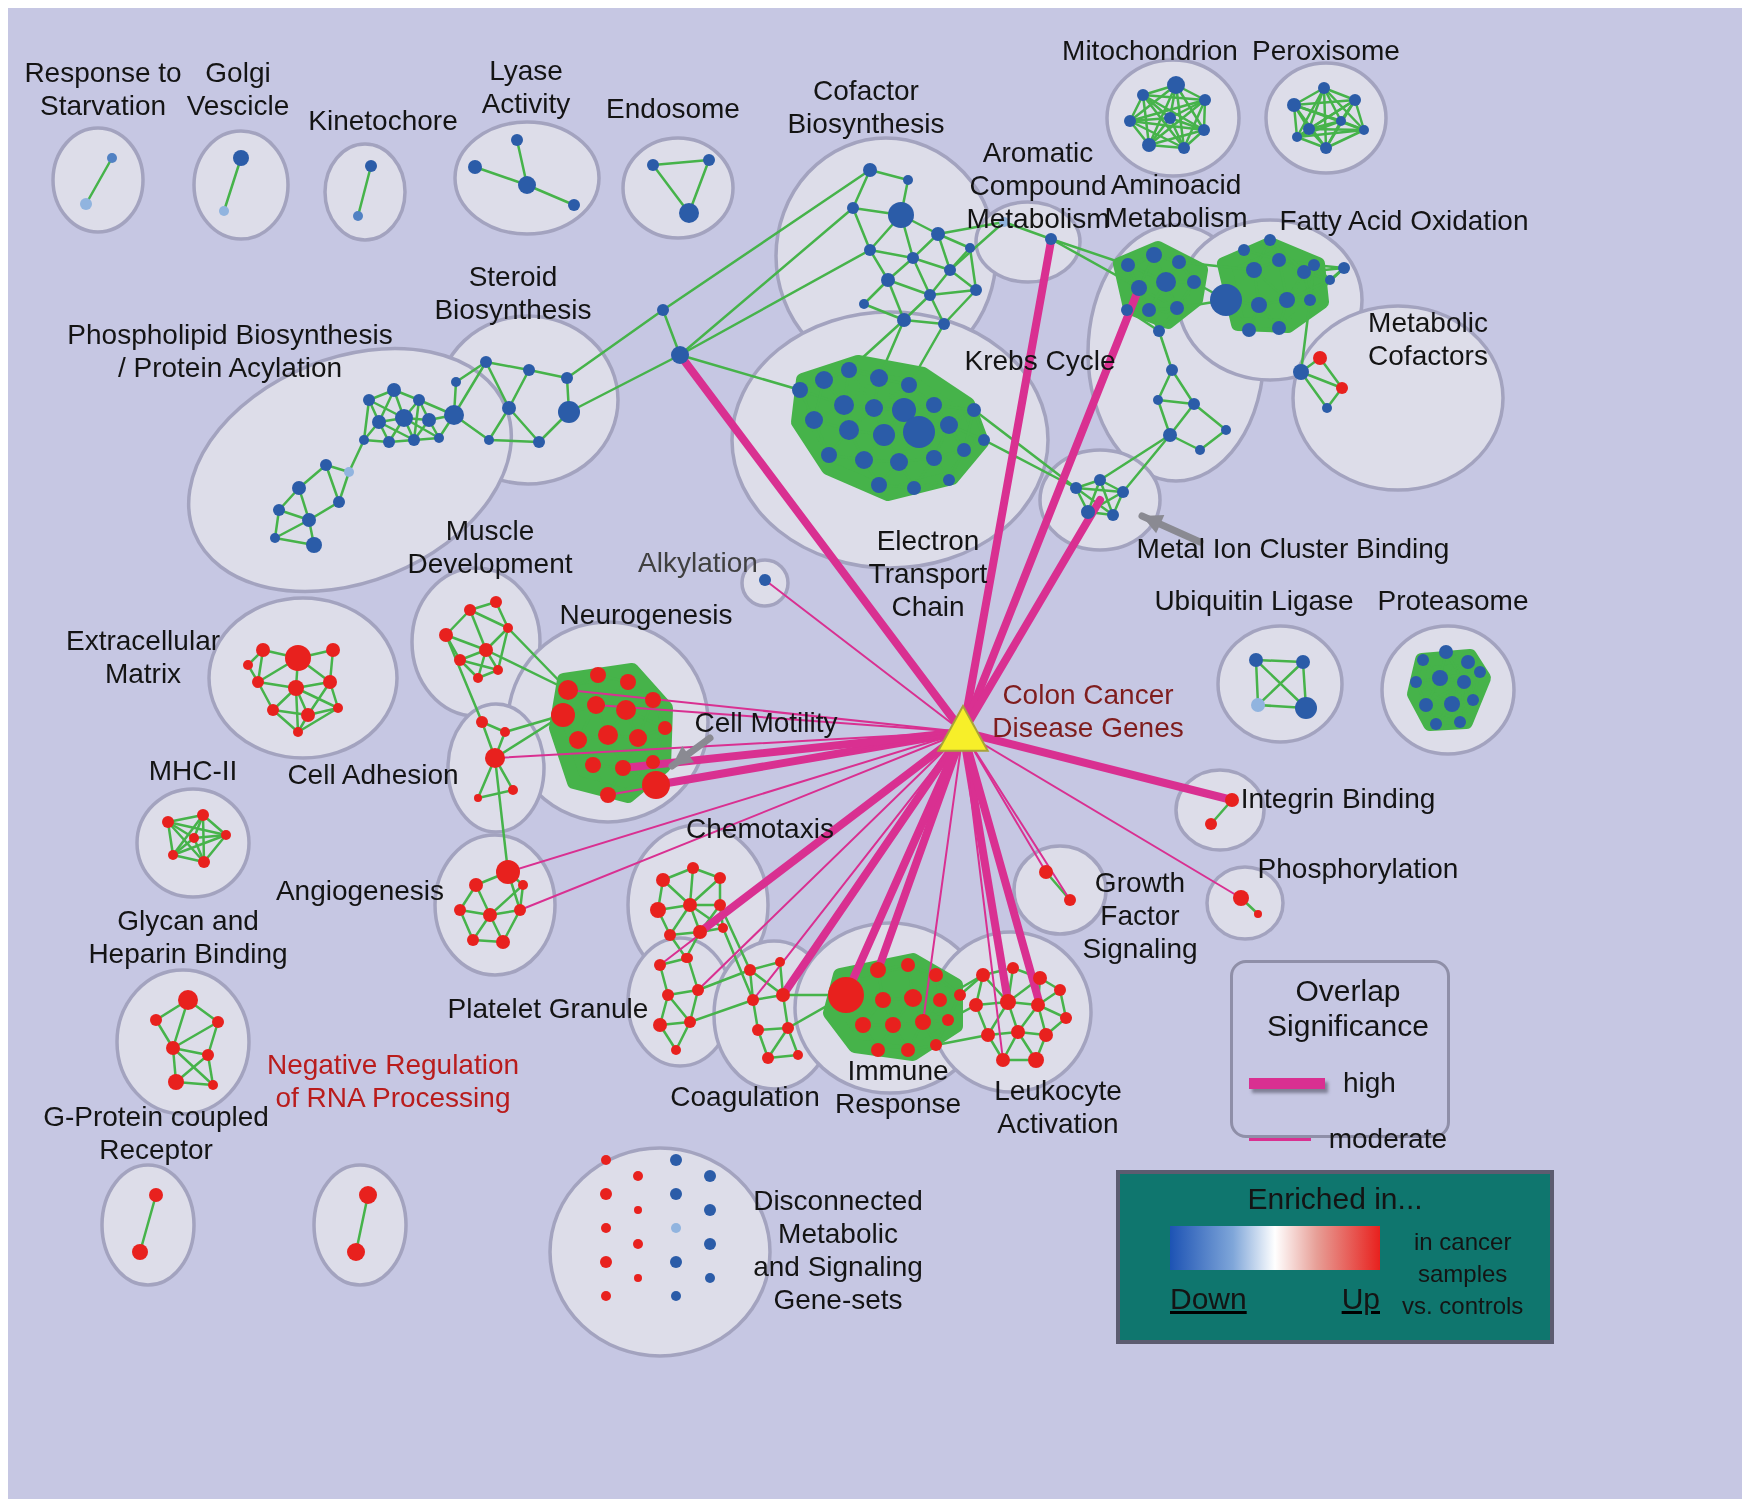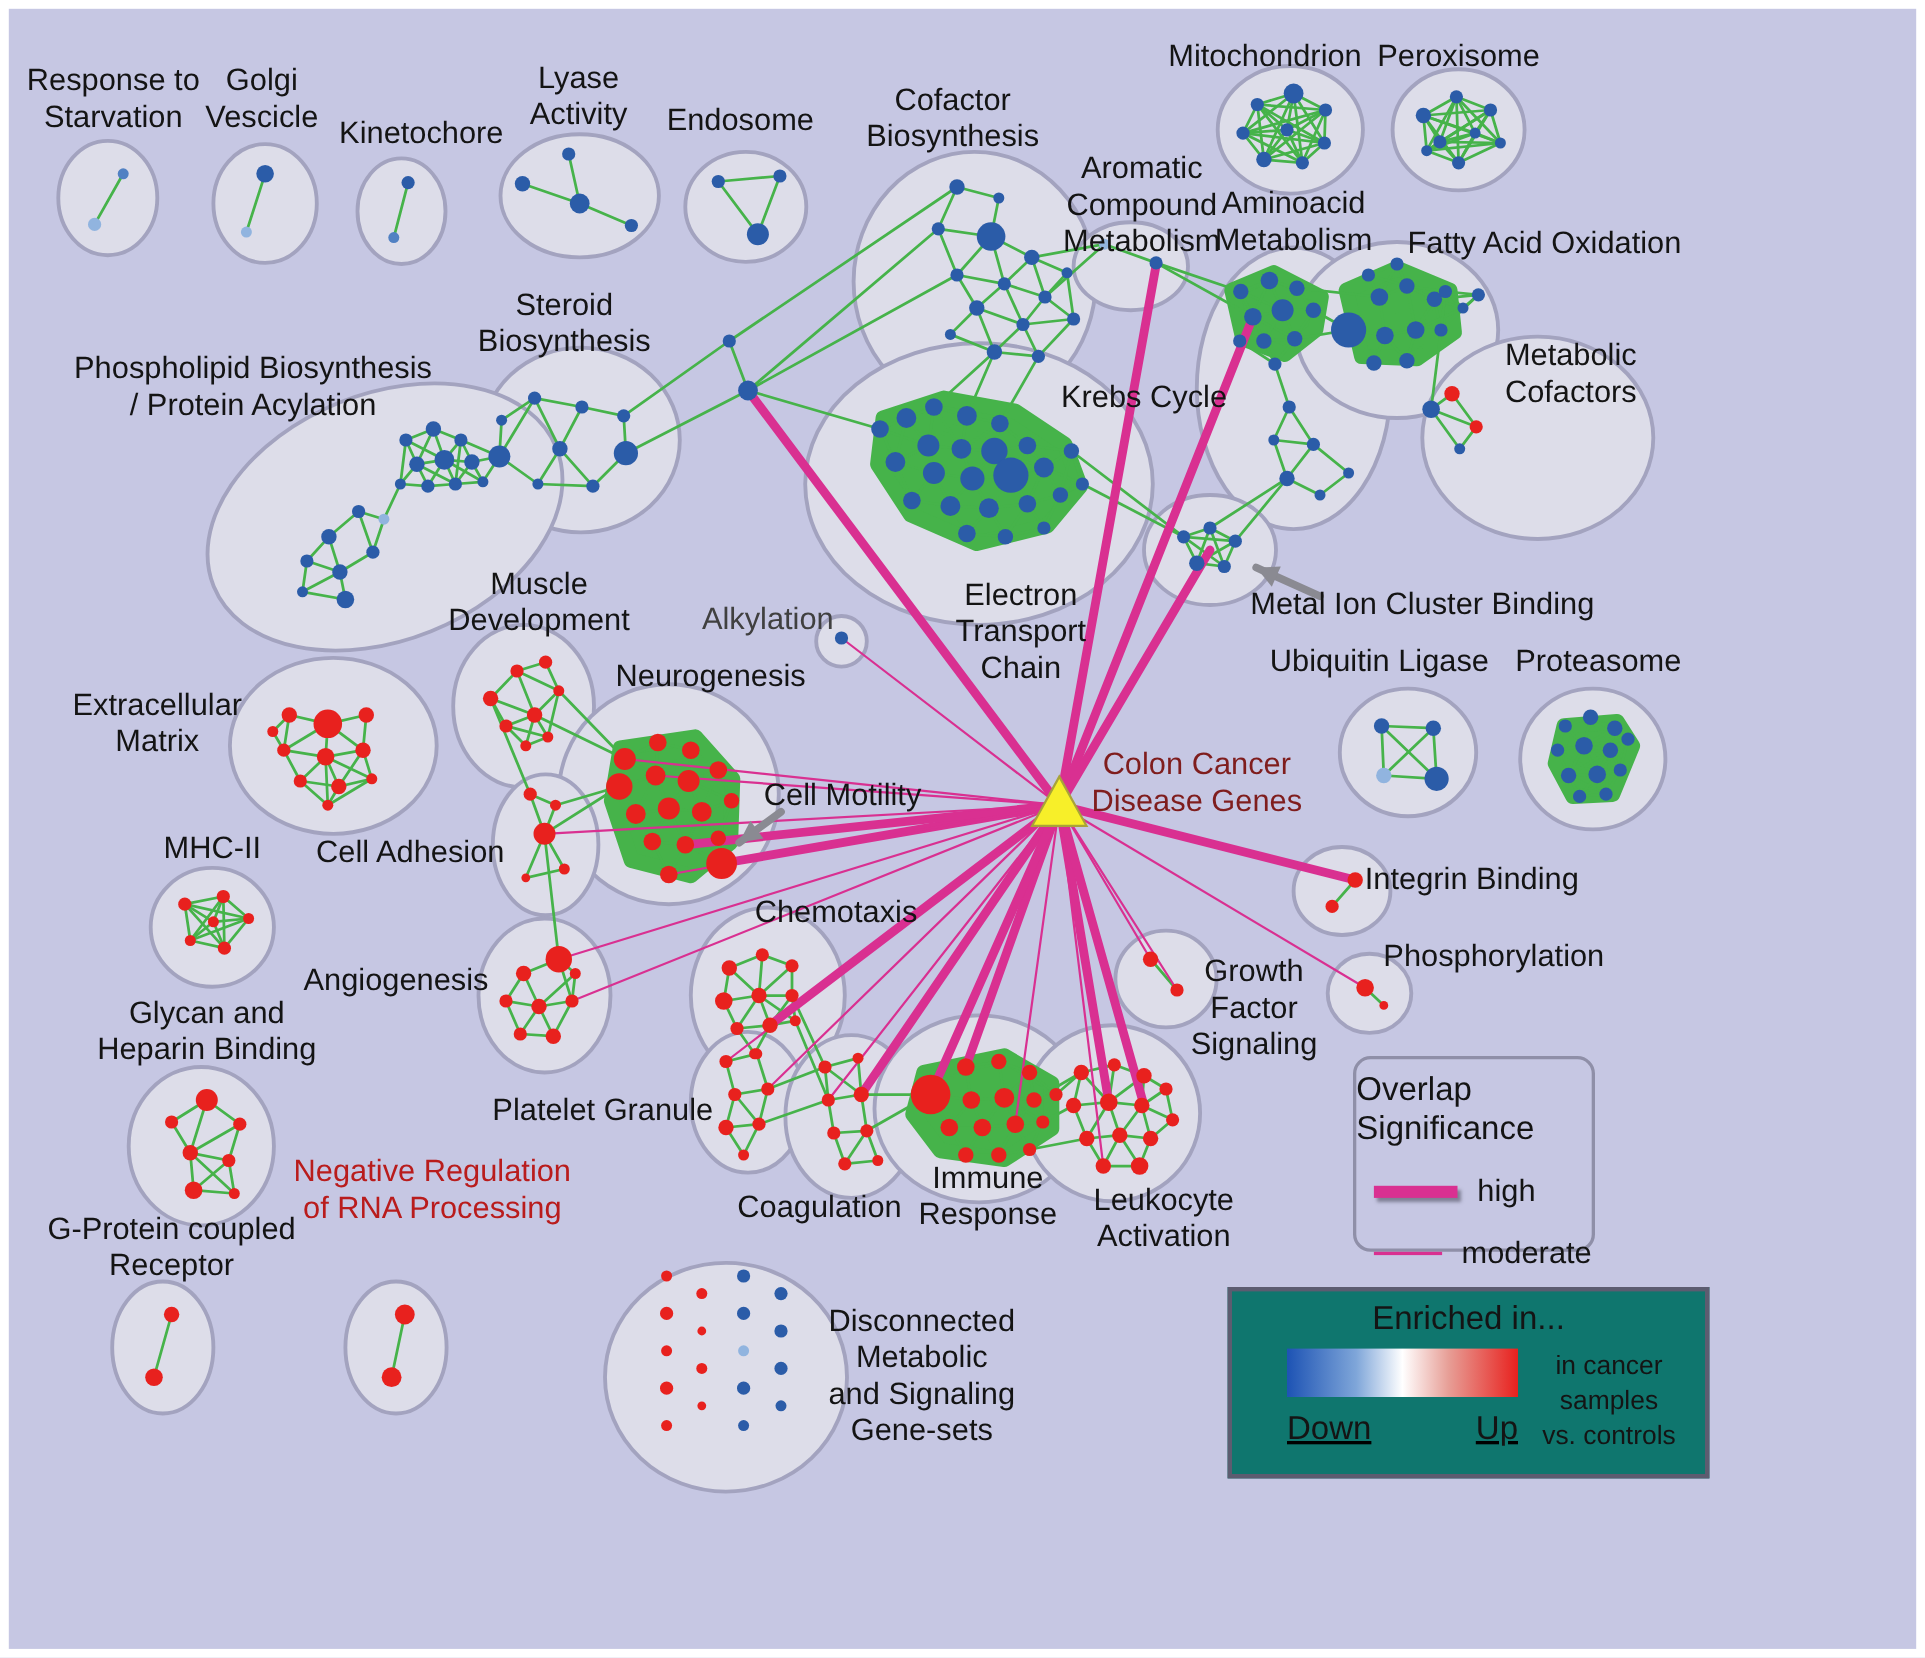--- a/index.html
+++ b/index.html
@@ -4,21 +4,21 @@
 <style>
   html,body{margin:0;padding:0;background:#ffffff;font-family:"Liberation Sans",sans-serif;}
   .figure{position:relative;width:1750px;height:1507px;background:#c6c7e3;border:8px solid #fff;box-sizing:border-box;overflow:hidden;}
   #network-svg{position:absolute;left:0;top:0;}
   #labels-layer{position:absolute;left:0;top:0;width:100%;height:100%;pointer-events:none;}
   .map-label{position:absolute;transform:translateX(-50%);white-space:pre-line;text-align:center;
              font-size:28px;line-height:33px;color:#141414;}
   
   .legend-overlap{position:absolute;left:1222px;top:952px;width:220px;height:178px;border:3px solid #8f8fa8;
                   border-radius:16px;background:#c6c7e3;box-sizing:border-box;}
-  .legend-overlap .t{margin-top:10px;font-size:30px;line-height:35px;color:#141414;}
+  .legend-overlap .t{margin-top:10px;text-align:center;font-size:30px;line-height:35px;color:#141414;margin-left:16px;}
   .legend-row{display:flex;align-items:center;margin:24px 0 0 16px;}
   .swatch-high{width:76px;height:11px;background:#d93091;box-shadow:3px 4px 3px rgba(70,70,85,0.55);}
   .swatch-moderate{width:76px;height:3px;background:#d93091;}
   .legend-row .lbl{margin-left:18px;font-size:28px;color:#141414;}
   
   .legend-enriched{position:absolute;left:1108px;top:1162px;width:438px;height:174px;border:4px solid #5c5c70;
                    background:#0f766e;box-sizing:border-box;}
   .legend-enriched .t{text-align:center;font-size:30px;margin-top:8px;color:#141414;}
   .enr-body{display:flex;align-items:flex-start;margin-top:10px;}
   .grad-col{margin-left:50px;width:210px;text-decoration:underline;}

